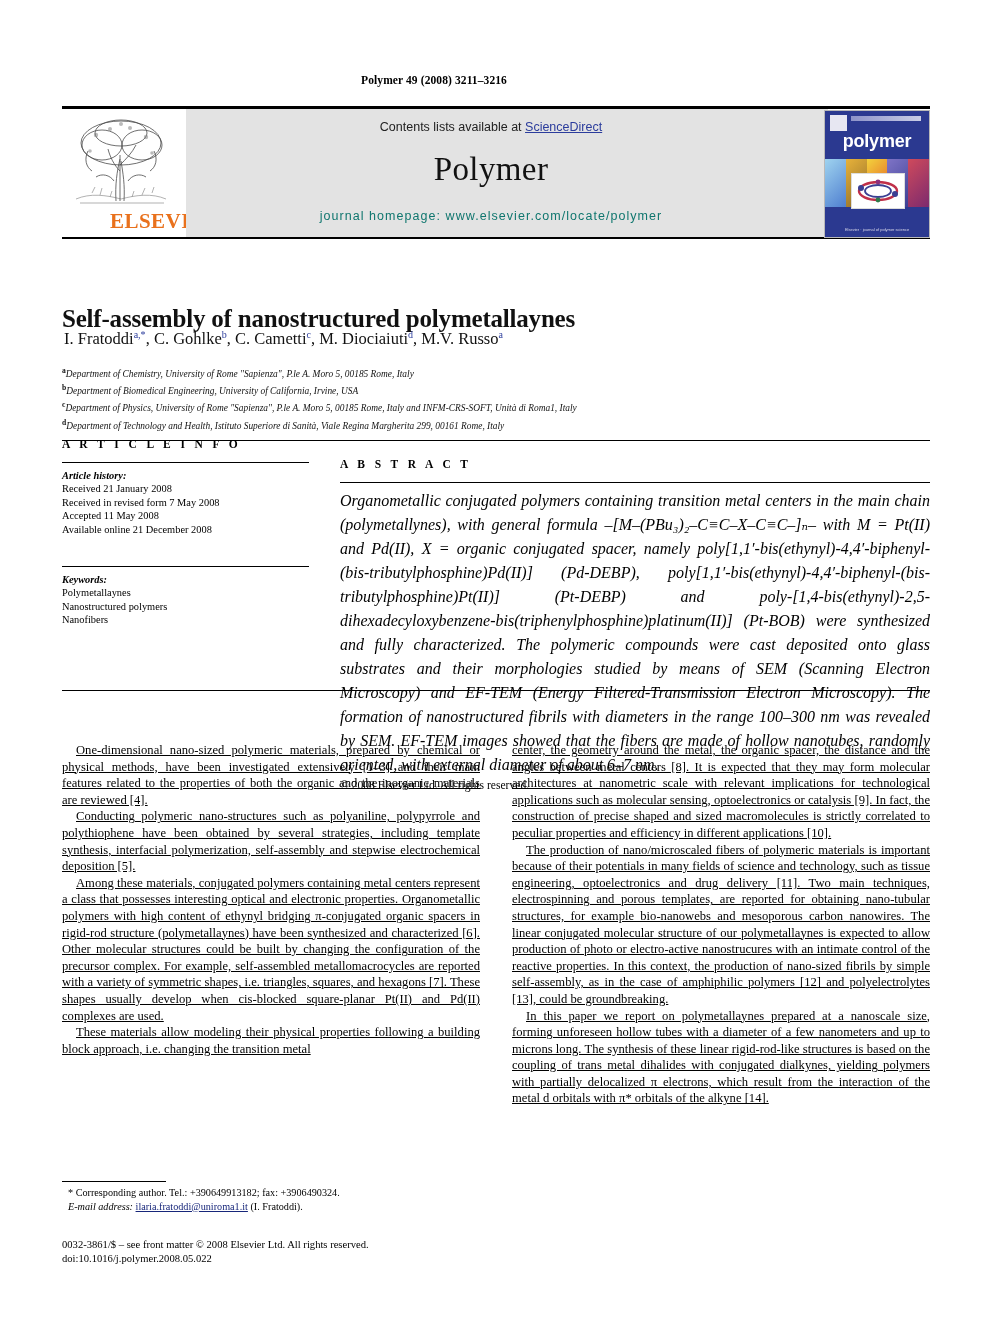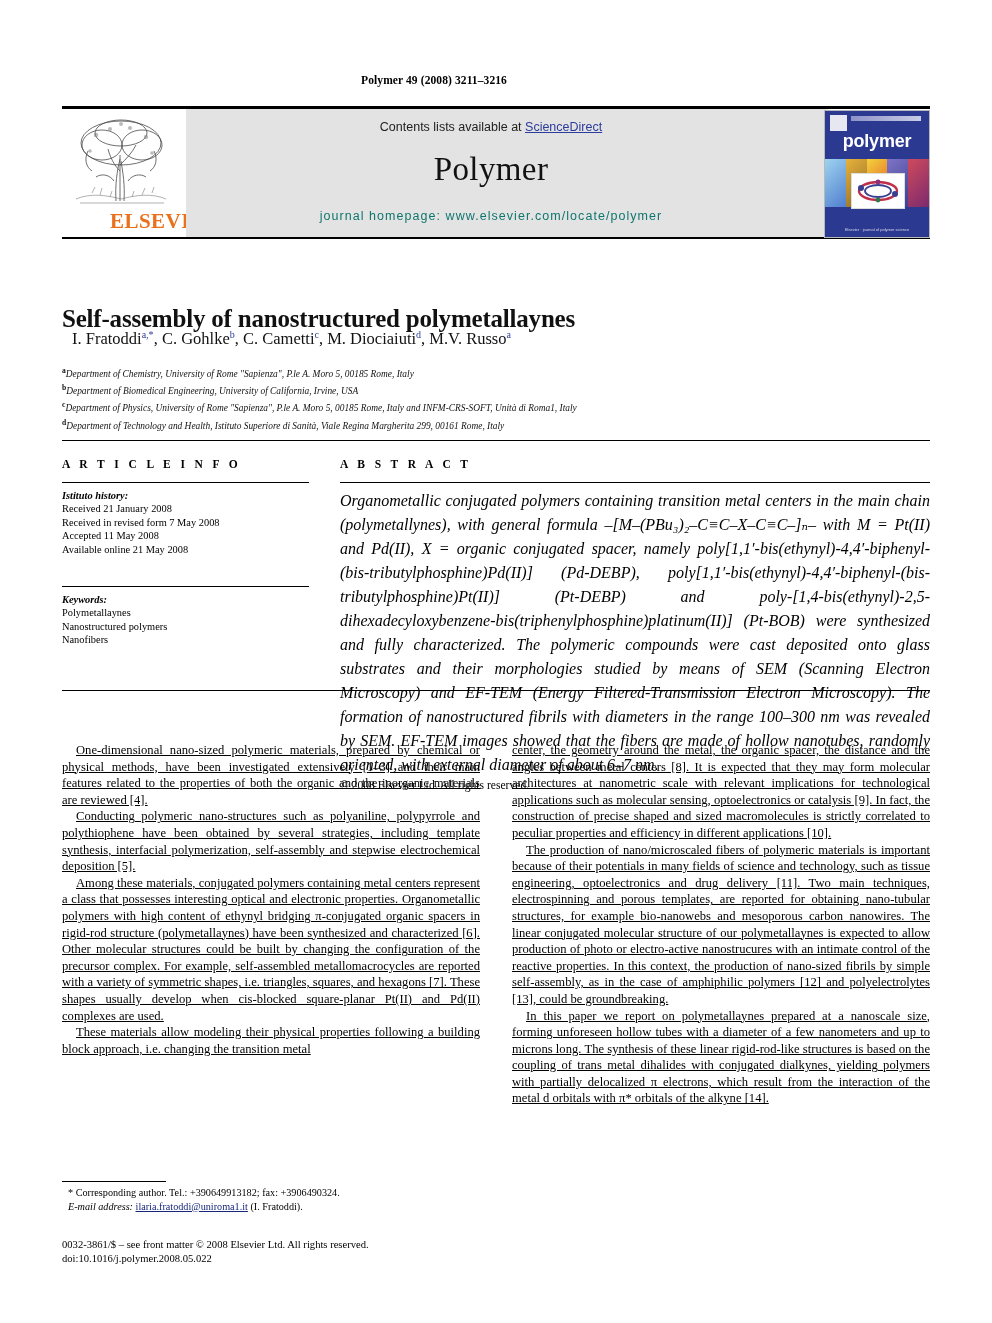--- a/index.html
+++ b/index.html
@@ -175,21 +175,21 @@
     position: absolute;
     left: 62px; top: 288px;
     width: 868px;
     font-size: 25px;
     font-weight: bold;
     letter-spacing: -.2px;
     color: #111;
   }
   .authors {
     position: absolute;
-    left: 72px; top: 328px;
+    left: 64px; top: 328px;
     width: 868px;
     font-size: 16.5px;
     color: #111;
   }
   .authors sup { font-size: 10px; color:#2b3c9c; vertical-align: super; }
   .authors sup.star { color:#2b3c9c; }
 
   .affils {
     position: absolute;
     left: 62px; top: 364px;
@@ -209,21 +209,21 @@
     border-top: 1px solid #000;
   }
   .hrule-bottom {
     position: absolute;
     left: 62px; top: 690px;
     width: 868px;
     border-top: 1px solid #000;
   }
   .info-col {
     position: absolute;
-    left: 62px; top: 458px;
+    left: 62px; top: 438px;
     width: 247px;
   }
   .abs-col {
     position: absolute;
     left: 340px; top: 458px;
     width: 590px;
   }
   .sec-head {
     font-family: "Liberation Serif", serif;
     font-size: 11.5px;
@@ -398,25 +398,25 @@
     <div><sup>d</sup><span>Department of Technology and Health, Istituto Superiore di Sanità, Viale Regina Margherita 299, 00161 Rome, Italy</span></div>
   </div>
 
   <div class="hrule-top"></div>
   <div class="hrule-bottom"></div>
 
   <div class="info-col">
     <div class="sec-head">A R T I C L E   I N F O</div>
     <div class="thin-rule"></div>
     <div class="info-block">
-      <div class="ital">Istituto history:</div>
+      <div class="ital">Article history:</div>
       <div>Received 21 January 2008</div>
       <div>Received in revised form 7 May 2008</div>
       <div>Accepted 11 May 2008</div>
-      <div>Available online 21 May 2008</div>
+      <div>Available online 21 December 2008</div>
     </div>
     <div class="info-gap"></div>
     <div class="thin-rule"></div>
     <div class="info-block">
       <div class="ital">Keywords:</div>
       <div>Polymetallaynes</div>
       <div>Nanostructured polymers</div>
       <div>Nanofibers</div>
     </div>
   </div>

